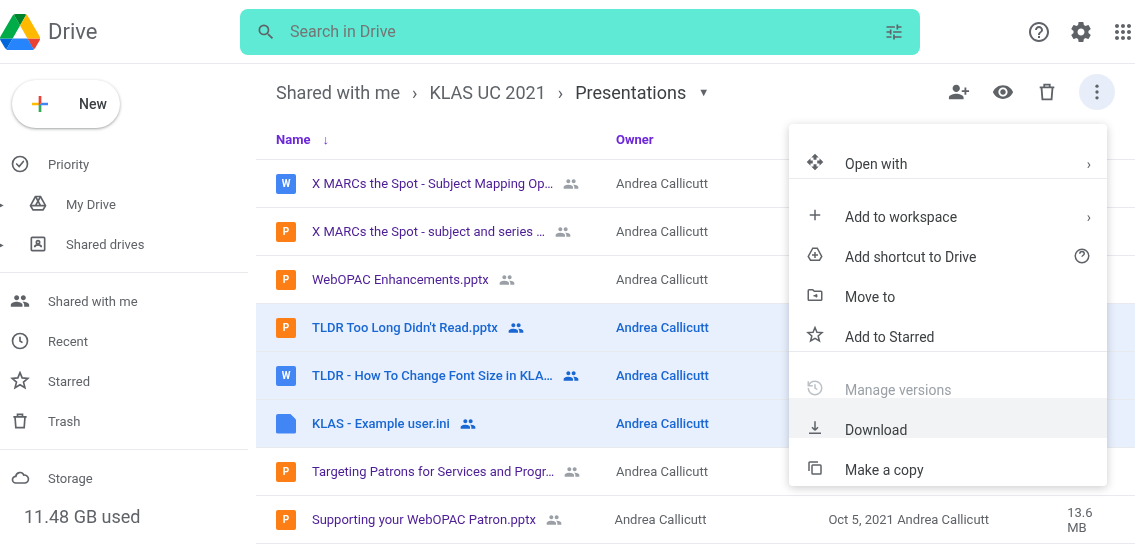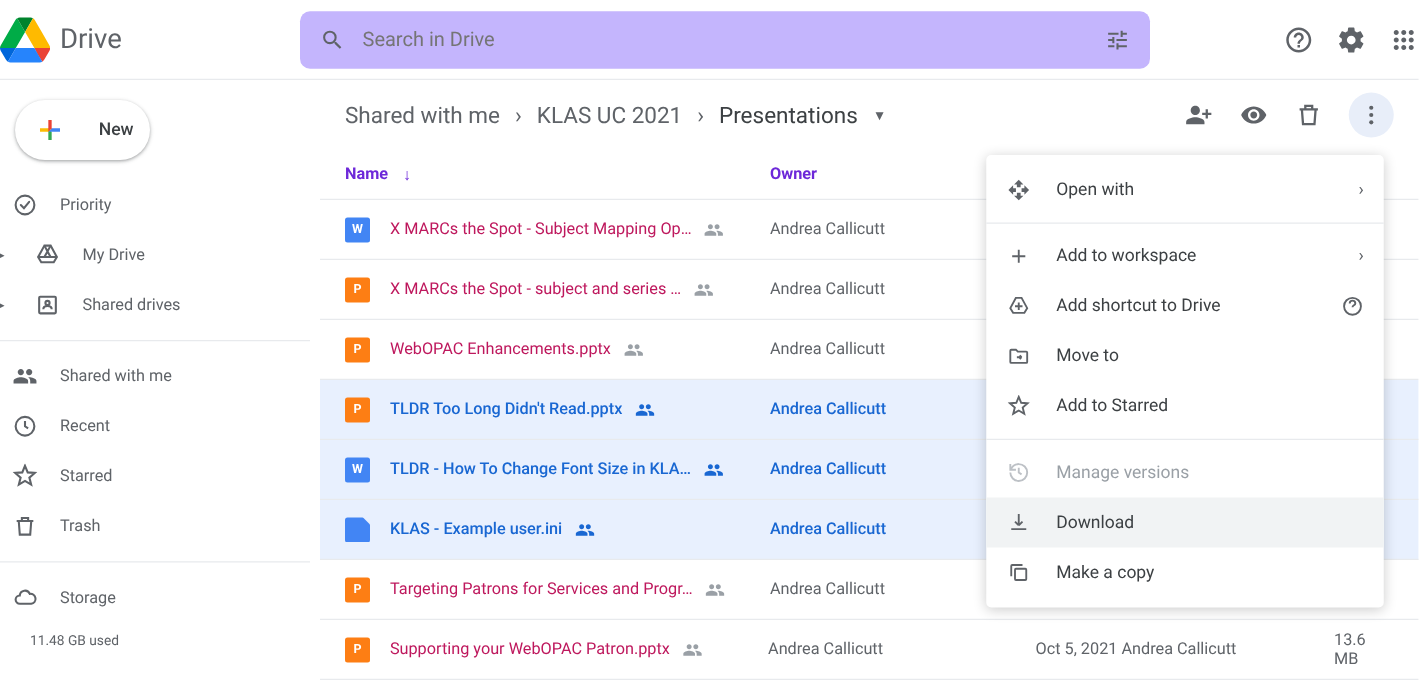--- a/index.html
+++ b/index.html
@@ -1,55 +1,55 @@
 <!DOCTYPE html>
 <html><head>
 <meta charset="utf-8">
 <style>
 *{box-sizing:border-box;margin:0;padding:0;font-family:'Google Sans',Roboto,Arial,sans-serif}
 body{width:1135px;height:545px;background:#fff;overflow:hidden;color:#3c4043;font-size:14px}
 .header{display:flex;align-items:center;height:64px;padding:0 0;border-bottom:1px solid #e8eaed}
 .logo-area{display:flex;align-items:center;gap:8px;width:240px}
 .drive-logo{width:40px;height:40px;position:relative}
 .product-name{font-size:22px;color:#5f6368}
-.search-bar{flex:1;max-width:680px;height:46px;background:#c4b5fd;border-radius:8px;display:flex;align-items:center;padding:0 14px;margin-right:40px}
+.search-bar{flex:1;max-width:680px;height:46px;background:#5eead4;border-radius:8px;display:flex;align-items:center;padding:0 14px;margin-right:40px}
 .search-bar input{border:none;background:transparent;flex:1;font-size:16px;color:#5f6368;outline:none;margin-left:12px}
 .header-icons{display:flex;gap:18px;align-items:center;margin-left:auto}
 .icon-btn{width:24px;height:24px;display:flex;align-items:center;justify-content:center;color:#5f6368;cursor:pointer}
 .body{display:flex;height:calc(100% - 64px)}
 .sidebar{width:256px;padding:8px 8px 8px 0}
 .new-btn{display:flex;align-items:center;gap:27px;width:108px;height:48px;border-radius:24px;box-shadow:0 1px 2px rgba(60,64,67,.3),0 1px 3px 1px rgba(60,64,67,.15);background:#fff;padding-left:16px;margin:8px 0 16px 12px;cursor:pointer;font-size:14px;font-weight:500;color:#3c4043}
 .plus{width:24px;height:24px}
 .nav-item{display:flex;align-items:center;height:40px;padding-left:10px;gap:18px;color:#5f6368;cursor:pointer;border-radius:0 20px 20px 0;font-size:13px}
 .nav-item .chev{width:10px;color:#5f6368;font-size:10px;margin-left:-14px;margin-right:4px}
 .nav-sep{height:1px;background:#e8eaed;margin:8px 0}
-.storage-text{padding-left:24px;font-size:11px;color:#5f6368;margin-top:8px}
+.storage-text{padding-left:24px;font-size:18px;color:#5f6368;margin-top:8px}
 .main{flex:1;position:relative;overflow:hidden}
 .toolbar{display:flex;align-items:center;height:56px;padding:0 20px}
 .breadcrumb{display:flex;align-items:center;gap:12px;font-size:18px;color:#5f6368}
 .breadcrumb .current{color:#3c4043}
 .bc-sep{color:#5f6368}
 .toolbar-icons{margin-left:auto;display:flex;gap:20px;align-items:center}
 .more-btn{width:36px;height:36px;border-radius:50%;background:#e8eef9;display:flex;align-items:center;justify-content:center}
 .col-headers{display:flex;padding:0 20px;height:40px;align-items:center;border-bottom:1px solid #e8eaed;font-size:13px;font-weight:700;color:#6d28d9}
 .col-name{width:340px;display:flex;align-items:center;gap:12px}
 .col-owner{width:215px}
 .file-row{display:flex;align-items:center;height:48px;padding:0 20px;border-bottom:1px solid #e8eaed;font-size:13px}
 .file-row.selected{background:#e8f0fe}
 .file-row.selected .fname,.file-row.selected .owner{color:#1967d2;font-weight:500}
 .ficon{width:20px;height:20px;margin-right:16px;display:flex;align-items:center;justify-content:center;font-size:10px;font-weight:700;color:#fff;border-radius:2px}
 .ficon.p{background:#fd7e14}
 .ficon.w{background:#4285f4}
-.fname{width:304px;color:#be185d;white-space:nowrap;overflow:hidden;text-overflow:ellipsis;display:flex;align-items:center;gap:10px}
+.fname{width:304px;color:#4c1d95;white-space:nowrap;overflow:hidden;text-overflow:ellipsis;display:flex;align-items:center;gap:10px}
 .shared-icon{color:#9aa0a6;font-size:14px}
 .owner{width:215px;color:#5f6368}
 .mod{width:240px;color:#5f6368}
 .size{color:#5f6368}
 .context-menu{position:absolute;top:60px;right:28px;width:318px;background:#fff;border-radius:4px;box-shadow:0 2px 10px rgba(0,0,0,.2);padding:8px 0;z-index:10}
-.menu-item{display:flex;align-items:center;height:40px;padding:0 16px;gap:20px;color:#3c4043;cursor:pointer;font-size:14px}
+.menu-item{display:flex;align-items:flex-end;height:40px;padding:0 16px;gap:20px;color:#3c4043;cursor:pointer;font-size:14px}
 .menu-item.hover{background:#f1f3f4}
 .menu-item.disabled{color:#9aa0a6}
 .menu-item .micon{width:20px;height:20px;display:flex;align-items:center;justify-content:center;color:#5f6368}
 .menu-item.disabled .micon{color:#bdc1c6}
 .menu-item .arrow{margin-left:auto;color:#5f6368}
 .menu-sep{height:1px;background:#e8eaed;margin:6px 0}
 svg{display:block}
 </style>
 </head>
 <body>

